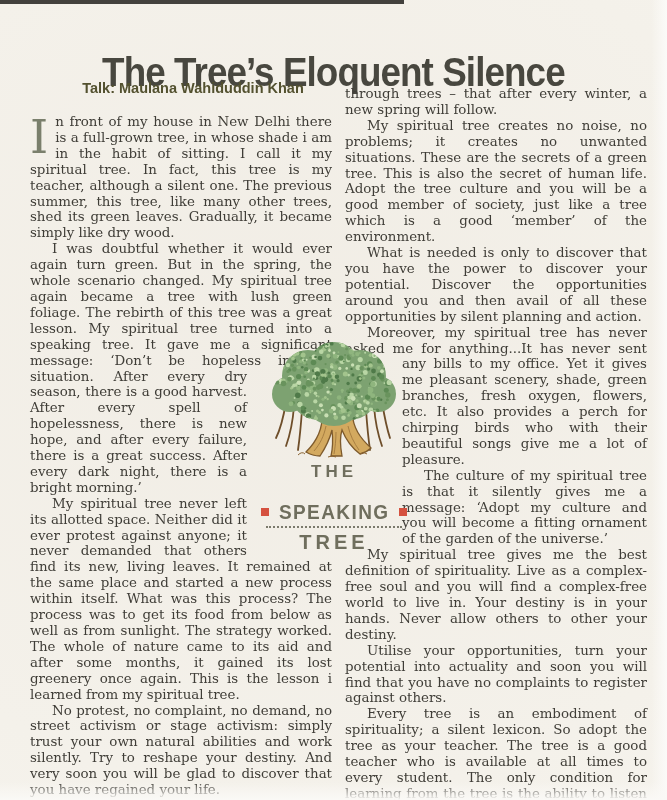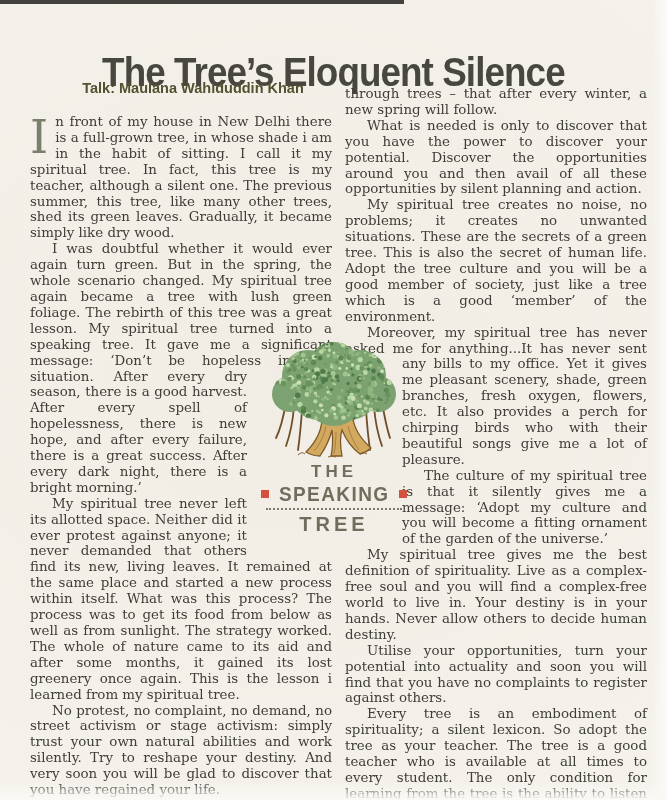--- a/index.html
+++ b/index.html
@@ -50,21 +50,21 @@
 
   .spacer-r{float:right;width:78px;height:190px;margin-left:7px;}
   .spacer-l{float:left;width:50px;height:190px;margin-right:7px;}
 
   .tree-block{position:absolute;left:264px;top:334px;width:140px;height:208px;}
   .tree-svg{display:block;width:140px;height:126px;}
 
   .logo{width:140px;text-align:center;font-family:"Liberation Sans",sans-serif;
         font-weight:bold;color:#6f6e5d;margin-top:2px;}
   .logo-the{font-size:17px;letter-spacing:4px;line-height:19px;}
-  .speak-row{display:flex;align-items:center;justify-content:center;gap:7px;margin-top:2px;line-height:22px;}
+  .speak-row{display:flex;align-items:center;justify-content:center;gap:7px;margin-top:20px;line-height:22px;}
   .speak-txt{font-size:20px;letter-spacing:1.5px;display:inline-block;transform:scaleX(.95);}
   .sq{width:8px;height:8px;background:#d5513f;flex:0 0 auto;}
   .dots{height:0;border-bottom:2px dotted #7b7a6c;margin:3px 2px 0 2px;}
   .logo-tree{font-size:20px;letter-spacing:4px;margin-top:3px;line-height:22px;text-align:center;}
 </style>
 </head>
 <body>
 
 <div class="paper">
   <div class="scan-top"></div>
@@ -76,25 +76,25 @@
   <div class="col col-left">
     <p class="noindent"><span class="dropcap">I</span><span>n front of my house in New Delhi there is a full-grown tree, in whose shade i am in the habit of sitting. I call it my spiritual tree. In fact, this tree is my teacher, although a silent one. The previous summer, this tree, like many other trees, shed its green leaves. Gradually, it became simply like dry wood.</span></p>
     <p><span>I was doubtful whether it would ever again turn green. But in the spring, the whole scenario changed. My spiritual tree again became a tree with lush green foliage. The rebirth of this tree was a great lesson. My spiritual tree turned into a speaking tree. It gave me a significant message: ‘Don’t be hopeless in any </span><span class="spacer-r"></span><span>situation. After every dry season, there is a good harvest. After every spell of hopelessness, there is new hope, and after every failure, there is a great success. After every dark night, there is a bright morning.’</span></p>
     <p><span>My spiritual tree never left its allotted space. Neither did it ever protest against anyone; it never demanded that others find its new, living leaves. It remained at the same place and started a new process within itself. What was this process? The process was to get its food from below as well as from sunlight. The strategy worked. The whole of nature came to its aid and after some months, it gained its lost greenery once again. This is the lesson i learned from my spiritual tree.</span></p>
     <p><span>No protest, no complaint, no demand, no street activism or stage activism: simply trust your own natural abilities and work silently. Try to reshape your destiny. And very soon you will be glad to discover that you have regained your life.</span></p>
     <p class="runon"><span>What is a tree? A tree is an illustration from nature. Nature tells us of its scheme</span></p>
   </div>
 
   <div class="col col-right">
     <p class="noindent"><span>through trees – that after every winter, a new spring will follow.</span></p>
+    <p><span>My spiritual tree creates no noise, no problems; it creates no unwanted situations. These are the secrets of a green tree. This is also the secret of human life. Adopt the tree culture and you will be a good member of society, just like a tree which is a good ‘member’ of the environment.</span></p>
     <p><span>What is needed is only to discover that you have the power to discover your potential. Discover the opportunities around you and then avail of all these opportunities by silent planning and action.</span></p>
-    <p><span>My spiritual tree creates no noise, no problems; it creates no unwanted situations. These are the secrets of a green tree. This is also the secret of human life. Adopt the tree culture and you will be a good member of society, just like a tree which is a good ‘member’ of the environment.</span></p>
     <p><span>Moreover, my spiritual tree has never asked me for anything...It has never sent </span><span class="spacer-l"></span><span>any bills to my office. Yet it gives me pleasant scenery, shade, green branches, fresh oxygen, flowers, etc. It also provides a perch for chirping birds who with their beautiful songs give me a lot of pleasure.</span></p>
     <p><span>The culture of my spiritual tree is that it silently gives me a message: ‘Adopt my culture and you will become a fitting ornament of the garden of the universe.’</span></p>
-    <p><span>My spiritual tree gives me the best definition of spirituality. Live as a complex-free soul and you will find a complex-free world to live in. Your destiny is in your hands. Never allow others to decide human destiny.</span></p>
+    <p><span>My spiritual tree gives me the best definition of spirituality. Live as a complex-free soul and you will find a complex-free world to live in. Your destiny is in your hands. Never allow others to other your destiny.</span></p>
     <p><span>Utilise your opportunities, turn your potential into actuality and soon you will find that you have no complaints to register against others.</span></p>
     <p><span>Every tree is an embodiment of spirituality; a silent lexicon. So adopt the tree as your teacher. The tree is a good teacher who is available at all times to every student. The only condition for learning from the tree is the ability to listen to silence.</span></p>
 
   </div>
 
   <div class="tree-block">
     <svg id="tree-svg" class="tree-svg" viewBox="0 0 140 126">
       <defs>
         <clipPath id="canopy-clip">
           <circle cx="70" cy="34" r="26"></circle>

